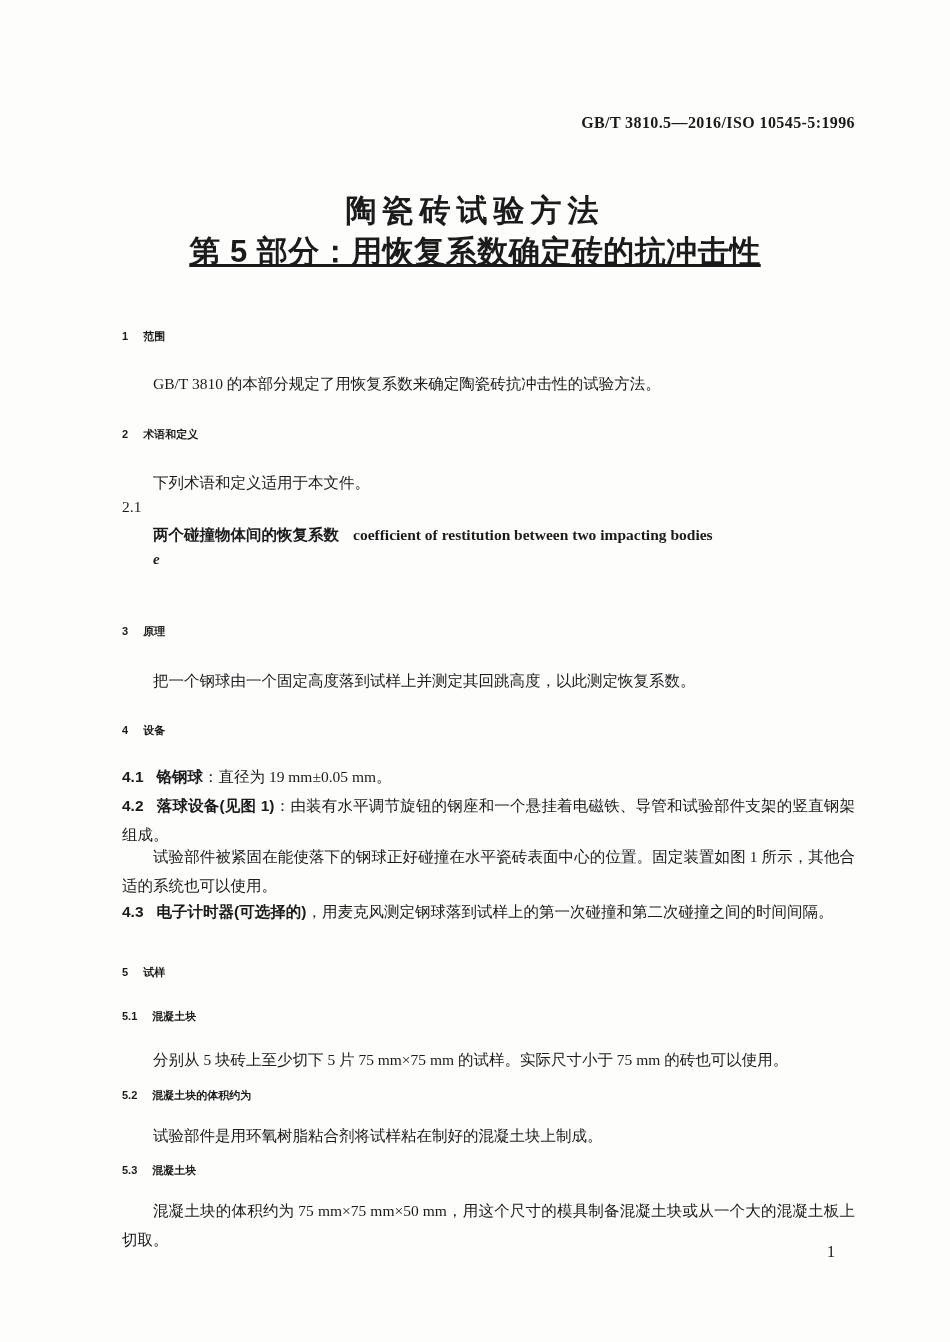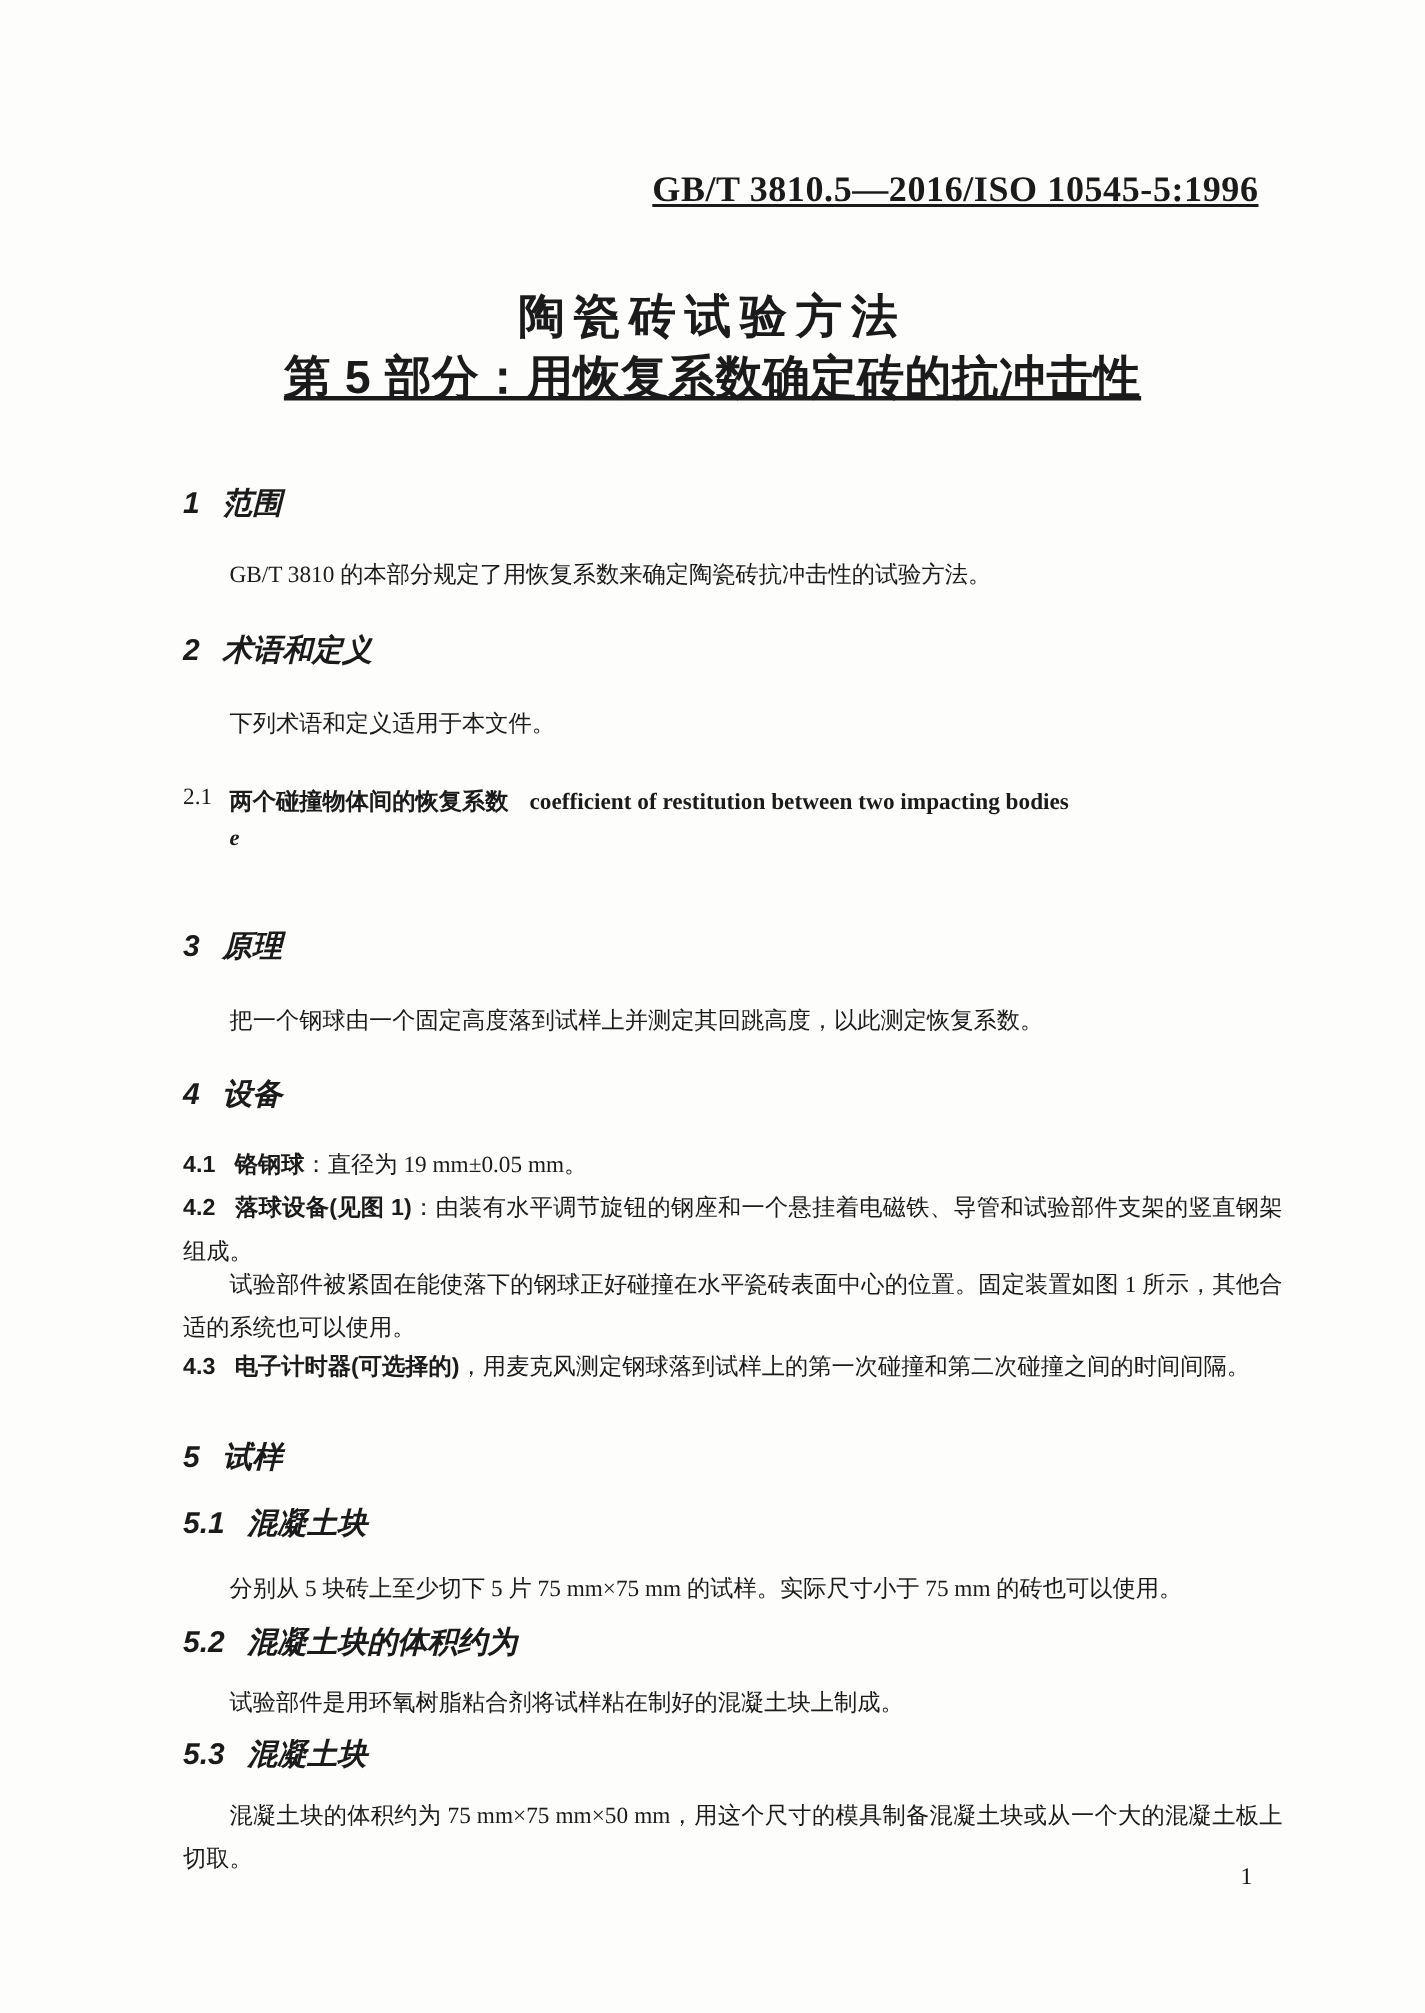--- a/index.html
+++ b/index.html
@@ -10,48 +10,46 @@
     margin: 0 auto;
     background: #fdfdfc;
     color: #1b1b1b;
     font-family: "Liberation Serif", serif;
     overflow: hidden;
   }
   .abs { position: absolute; }
 
   
   .std-code {
-    top: 114px; right: 111px;
+    top: 114px; right: 95px;
     font-family: "Liberation Serif", serif;
     font-weight: bold;
-    font-size: 24px;
+    font-size: 16px;
     letter-spacing: 0.4px;
-    text-decoration: underline;
   }
 
   
   .doc-title {
     left: 0; right: 0;
     text-align: center;
     font-family: "Liberation Sans", sans-serif;
     font-weight: bold;
     font-size: 31px;
     line-height: 30px;
   }
   .doc-title.l1 { top: 196px; letter-spacing: 6px; }
   .doc-title.l2 { top: 237px; letter-spacing: 0.5px; text-decoration: underline; }
 
   
   .sec-h {
     left: 122px;
     font-family: "Liberation Sans", sans-serif;
     font-weight: bold;
-    font-size: 20px;
+    font-size: 11px;
     line-height: 20px;
-    font-style: italic;
   }
   .sec-h .h-num { margin-right: 15px; }
 
   
   .body-text {
     left: 122px;
     width: 733px;
     font-size: 15.5px;
     line-height: 29px;
     text-align: justify;
@@ -92,21 +90,21 @@
   <div class="abs sec-h" style="top:326px">
     <span class="h-num">1</span><span>范围</span>
   </div>
   <div class="abs body-text indent" style="top:369px">GB/T 3810 的本部分规定了用恢复系数来确定陶瓷砖抗冲击性的试验方法。</div>
 
   <div class="abs sec-h" style="top:424px">
     <span class="h-num">2</span><span>术语和定义</span>
   </div>
   <div class="abs body-text indent" style="top:468px">下列术语和定义适用于本文件。</div>
 
-  <div class="abs body-text" style="top:520px;line-height:24px">2.1</div>
+  <div class="abs body-text" style="top:495px;line-height:24px">2.1</div>
   <div class="abs body-text" style="top:520px;left:153px;width:702px">
     <span class="term-zh">两个碰撞物体间的恢复系数</span><span class="term-en">coefficient of restitution between two impacting bodies</span>
   </div>
   <div class="abs body-text" style="top:546px;left:153px;width:702px;line-height:26px">
     <span class="symbol-e">e</span>
   </div>
 
   <div class="abs sec-h" style="top:621px">
     <span class="h-num">3</span><span>原理</span>
   </div>

